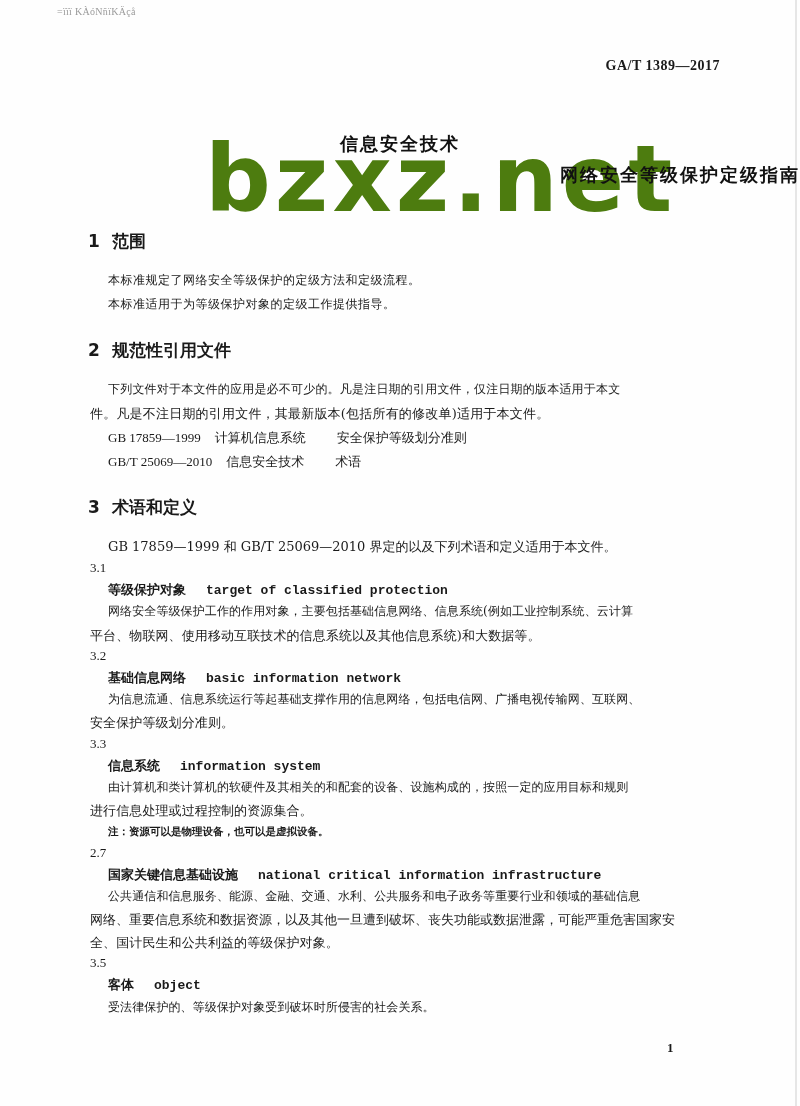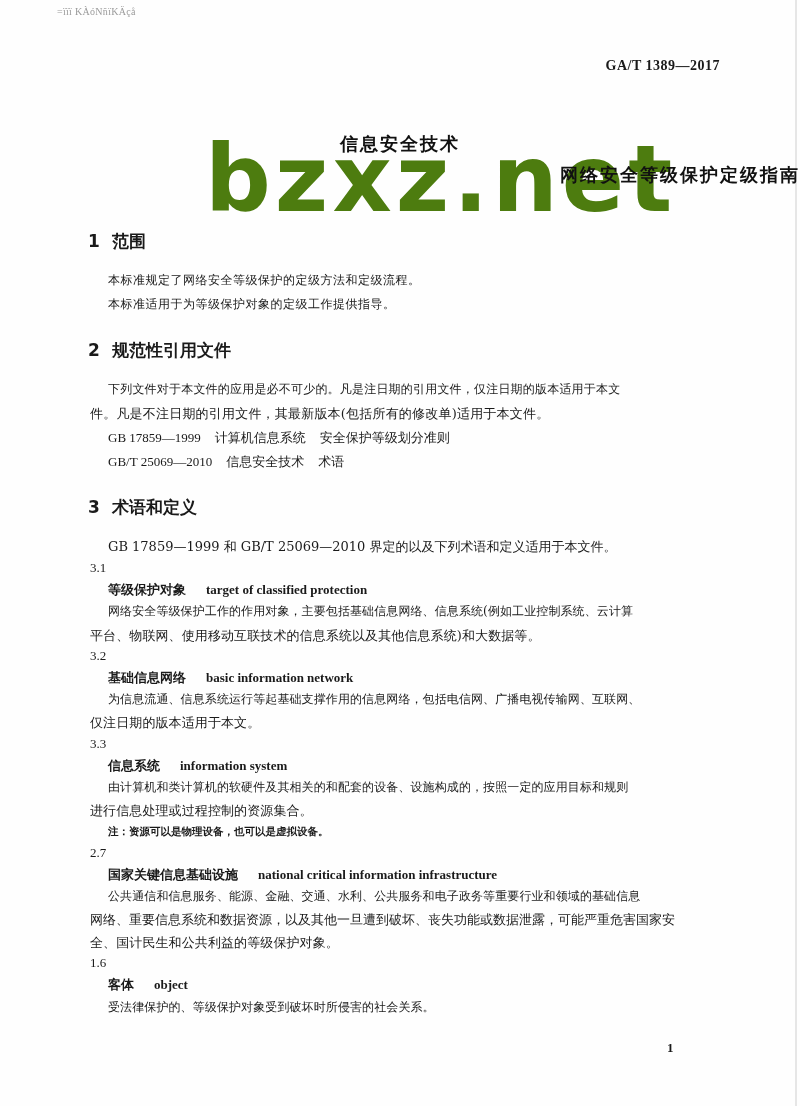--- a/index.html
+++ b/index.html
@@ -11,24 +11,24 @@
   .watermark { left:205px; top:126px; font-size:92px; font-weight:bold; color:#4d7c0f; font-family:"DejaVu Sans", sans-serif; letter-spacing:4px; z-index:0;text-align:center; }
   .title { left:0; width:800px; text-align:center; font-family:"DejaVu Sans", sans-serif; font-weight:bold; color:#111; z-index:1; }
   .t1 { top:132px; font-size:18px; letter-spacing:2px; }
   .t2 { top:163px; font-size:18px; letter-spacing:2px;text-align:right; }
   .sec { left:88px; font-family:"DejaVu Sans", sans-serif; font-weight:bold; font-size:17px; }
   .sec .num { display:inline-block; width:24px; }
   .p { left:108px; font-size:12px; letter-spacing:0.5px; }
   .pl { left:90px; font-size:13px; letter-spacing:0.5px; }
   .cl { left:90px; font-size:13px; font-family:"Liberation Serif", serif; }
   .term { left:108px; font-size:13px; font-weight:bold; }
-  .term .en { font-family:Liberation Serif, serif; font-weight:bold; margin-left:20px; }
+  .term .en { font-family:Liberation Mono, monospace; font-weight:bold; margin-left:20px; }
   .ref { left:108px; font-size:13px; }
   .ref .code { font-family:"Liberation Serif", serif; margin-right:14px; }
-  .ref .gap { margin-left:14px; }
+  .ref .gap { margin-left:31px; }
   .note { left:108px; font-size:10.5px; font-weight:bold; }
   .pageno { left:667px; top:1040px; font-size:13px; font-weight:bold; font-family:"Liberation Serif", serif; }
   .edge { position:absolute; left:795px; top:0; width:2px; height:1106px; background:#e6e6e6; }
 </style>
 </head>
 <body>
 
 <div class="edge"></div>
 
 <div class="abs header-garble">=ïïï KÀóNñïKÄçå</div>
@@ -66,37 +66,37 @@
   <span>等级保护对象</span><span class="en">target of classified protection</span>
 </div>
 <div class="abs p" style="top:603px; letter-spacing:0.1px;">网络安全等级保护工作的作用对象，主要包括基础信息网络、信息系统(例如工业控制系统、云计算</div>
 <div class="abs pl" style="top:627px; letter-spacing:0.1px;">平台、物联网、使用移动互联技术的信息系统以及其他信息系统)和大数据等。</div>
 
 <div class="abs cl" style="top:648px;">3.2</div>
 <div class="abs term" style="top:669px;">
   <span>基础信息网络</span><span class="en">basic information network</span>
 </div>
 <div class="abs p" style="top:691px; letter-spacing:0.1px;">为信息流通、信息系统运行等起基础支撑作用的信息网络，包括电信网、广播电视传输网、互联网、</div>
-<div class="abs pl" style="top:714px; letter-spacing:0.1px;">仅注日期的版本适用于本文。</div>
+<div class="abs pl" style="top:714px; letter-spacing:0.1px;">安全保护等级划分准则。</div>
 
 <div class="abs cl" style="top:736px;">3.3</div>
 <div class="abs term" style="top:757px;">
   <span>信息系统</span><span class="en">information system</span>
 </div>
 <div class="abs p" style="top:779px; letter-spacing:0.1px;">由计算机和类计算机的软硬件及其相关的和配套的设备、设施构成的，按照一定的应用目标和规则</div>
 <div class="abs pl" style="top:802px; letter-spacing:0.1px;">进行信息处理或过程控制的资源集合。</div>
 <div class="abs note" style="top:825px;">注：资源可以是物理设备，也可以是虚拟设备。</div>
 
 <div class="abs cl" style="top:845px;">2.7</div>
 <div class="abs term" style="top:866px;">
   <span>国家关键信息基础设施</span><span class="en">national critical information infrastructure</span>
 </div>
 <div class="abs p" style="top:888px; letter-spacing:0.1px;">公共通信和信息服务、能源、金融、交通、水利、公共服务和电子政务等重要行业和领域的基础信息</div>
 <div class="abs pl" style="top:911px; letter-spacing:0px;">网络、重要信息系统和数据资源，以及其他一旦遭到破坏、丧失功能或数据泄露，可能严重危害国家安</div>
 <div class="abs pl" style="top:934px; letter-spacing:0.1px;">全、国计民生和公共利益的等级保护对象。</div>
 
-<div class="abs cl" style="top:955px;">1.6</div>
+<div class="abs cl" style="top:955px;">3.5</div>
 <div class="abs term" style="top:976px;">
   <span>客体</span><span class="en">object</span>
 </div>
 <div class="abs p" style="top:999px; letter-spacing:0.1px;">受法律保护的、等级保护对象受到破坏时所侵害的社会关系。</div>
 
 <div class="abs pageno">1</div>
 
 </body></html>

